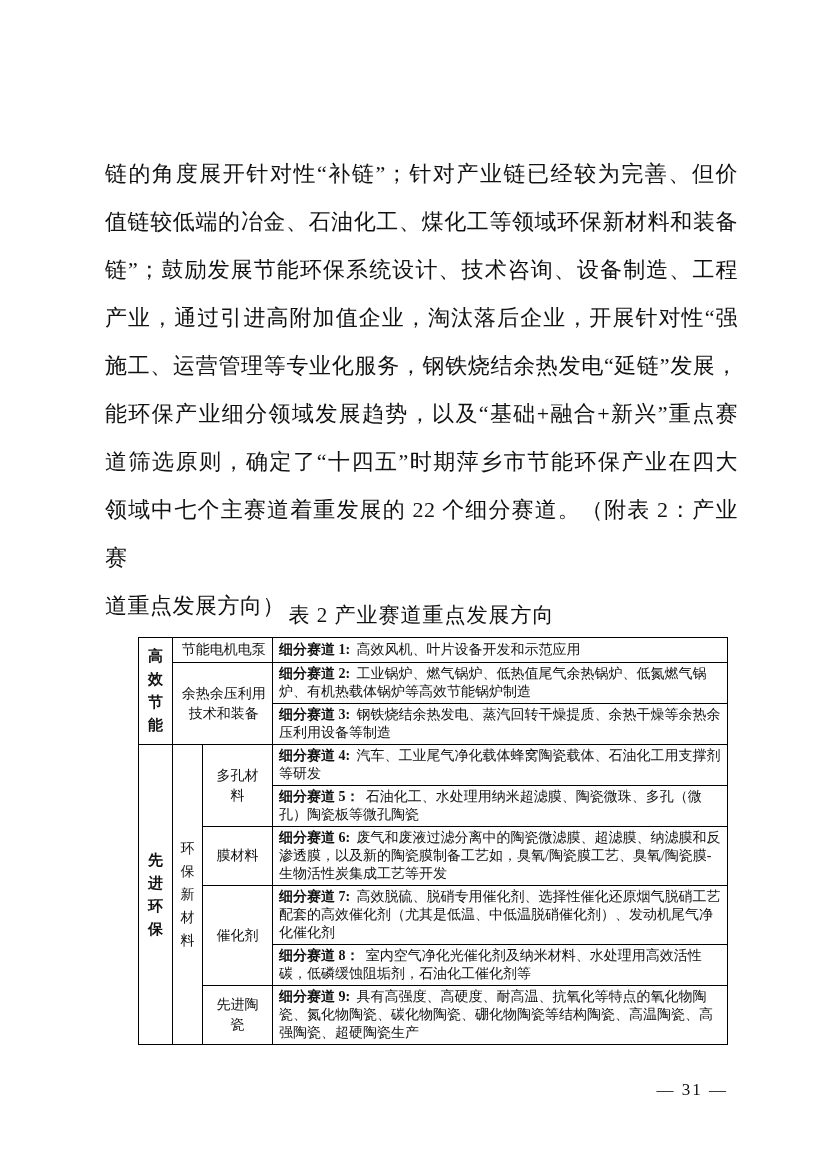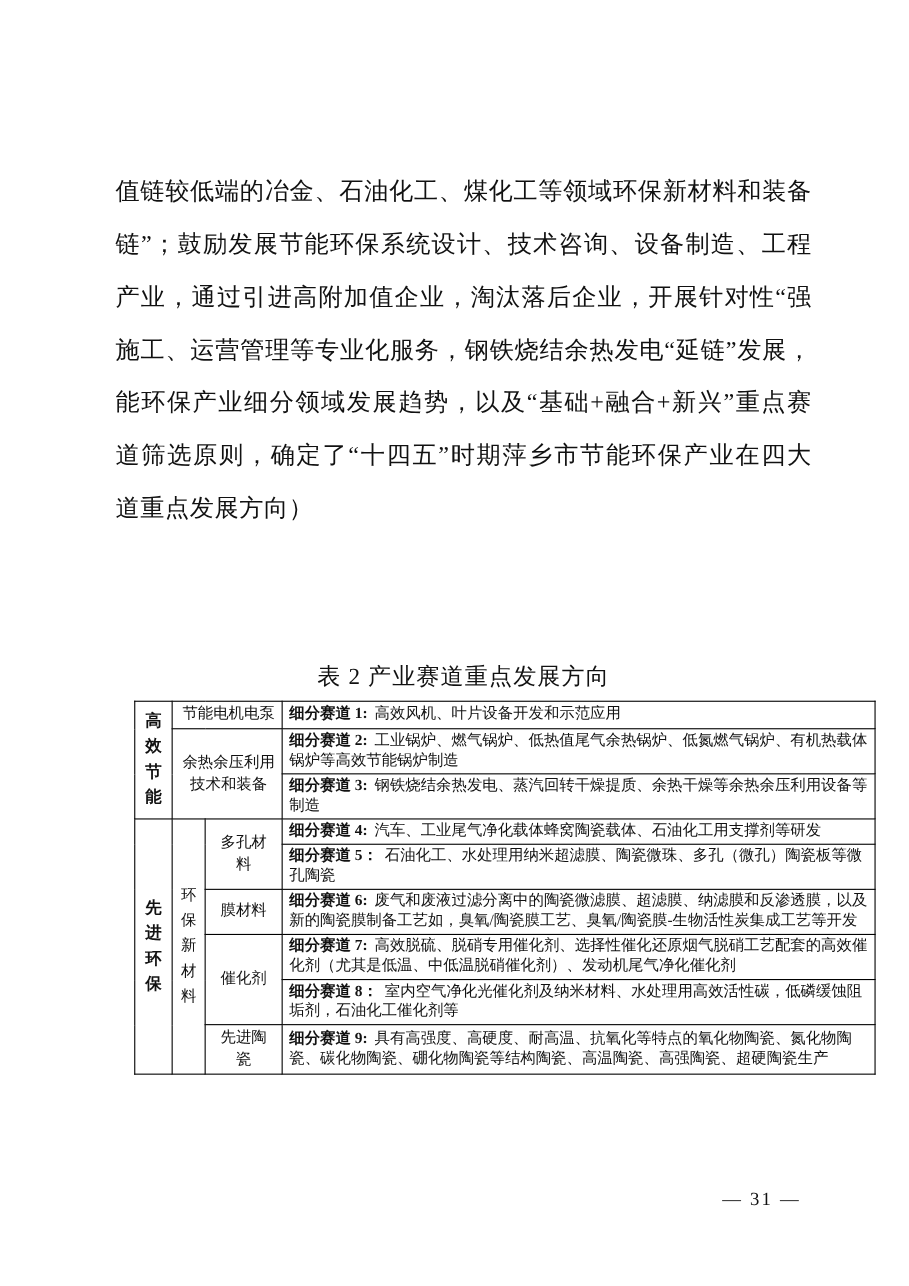--- a/index.html
+++ b/index.html
@@ -41,23 +41,23 @@
     width: 633px;
     text-align: center;
     font-weight: normal;
     font-size: 21px;
     letter-spacing: 1px;
   }
 
   
   table.tbl {
     position: absolute;
-    left: 122px;
+    left: 138px;
     top: 637px;
-    width: 674px;
+    width: 590px;
     border-collapse: collapse;
     table-layout: fixed;
     font-size: 14px;
   }
   table.tbl td {
     border: 1px solid #000000;
     padding: 2px 6px;
     vertical-align: middle;
     line-height: 18px;
   }
@@ -98,26 +98,28 @@
     font-size: 17px;
     letter-spacing: 2px;
   }
 </style>
 </head>
 <body>
 
 <div class="page">
 
   <div class="para">
+    <div class="pline">链的角度展开针对性“补链”；针对产业链已经较为完善、但价</div>
     <div class="pline">值链较低端的冶金、石油化工、煤化工等领域环保新材料和装备</div>
     <div class="pline">链”；鼓励发展节能环保系统设计、技术咨询、设备制造、工程</div>
     <div class="pline">产业，通过引进高附加值企业，淘汰落后企业，开展针对性“强</div>
     <div class="pline">施工、运营管理等专业化服务，钢铁烧结余热发电“延链”发展，</div>
     <div class="pline">能环保产业细分领域发展趋势，以及“基础+融合+新兴”重点赛</div>
     <div class="pline">道筛选原则，确定了“十四五”时期萍乡市节能环保产业在四大</div>
+    <div class="pline">领域中七个主赛道着重发展的 22 个细分赛道。（附表 2：产业赛</div>
     <div class="pline last">道重点发展方向）</div>
   </div>
 
   <div class="tbl-title">表 2 产业赛道重点发展方向</div>
 
   <table class="tbl">
     <colgroup>
       <col style="width:34px">
       <col style="width:30px">
       <col style="width:70px">

